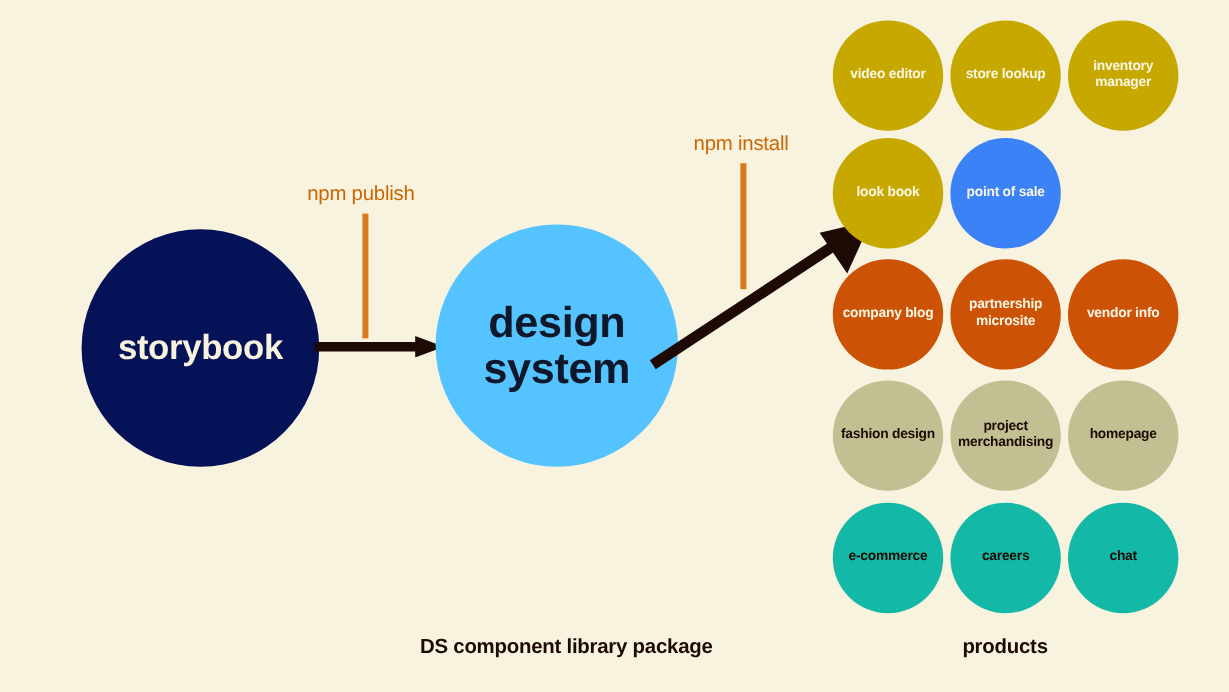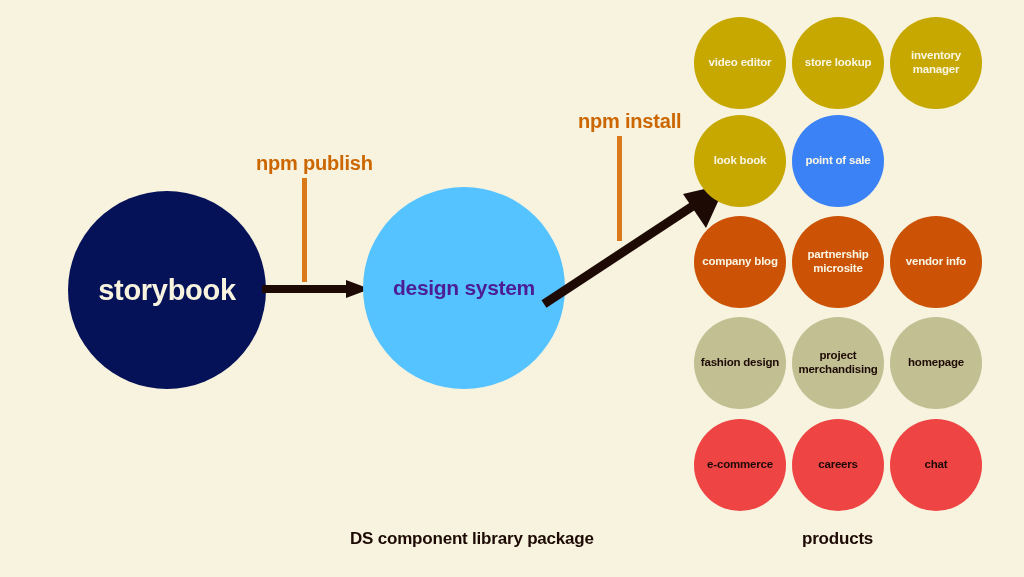--- a/index.html
+++ b/index.html
@@ -47,43 +47,43 @@
     text-align: center;
   }
   #node-designsystem {
     left: 363px;
     top: 187px;
     width: 202px;
     height: 202px;
     background: #55c3ff;
   }
   #node-designsystem .node-label {
-    color: #4c1d95;
-    font-size: 21px;
+    color: #0f172a;
+    font-size: 36px;
   }
 
   
   .caption {
     position: absolute;
     font-size: 17px;
     font-weight: bold;
     color: #1e0a05;
     white-space: nowrap;
     letter-spacing: -0.2px;
   }
   #caption-pilot { left: 52px; top: 529px; }
   #caption-package { left: 350px; top: 529px; }
   #caption-products { left: 802px; top: 529px; }
 
   
   .npm-group { position: absolute; }
   .npm-label {
     position: absolute;
-    font-size: 20px;
-    font-weight: bold;
+    font-size: 17px;
+    font-weight: normal;
     color: #cc6600;
     white-space: nowrap;
     letter-spacing: -0.2px;
   }
   .npm-tick {
     position: absolute;
     width: 5px;
     background: #d9791a;
   }
   #npm-publish-label { left: 256px; top: 152px; }
@@ -121,21 +121,21 @@
   .product-label {
     font-size: 11.5px;
     font-weight: bold;
     line-height: 1.18;
     letter-spacing: -0.2px;
   }
   .c-gold  { background: #c6a800; }
   .c-dark  { background: #3b82f6; }
   .c-orange{ background: #cc5206; }
   .c-sage  { background: #c2c093; }
-  .c-white { background: #ef4444; }
+  .c-white { background: #14b8a6; }
   .t-light { color: #faf6e4; }
   .t-dark  { color: #1e0a05; }
 </style>
 </head>
 <body>
 
 <div id="stage">
 
   <div class="node" id="node-storybook">
     <span class="node-label">storybook</span>

